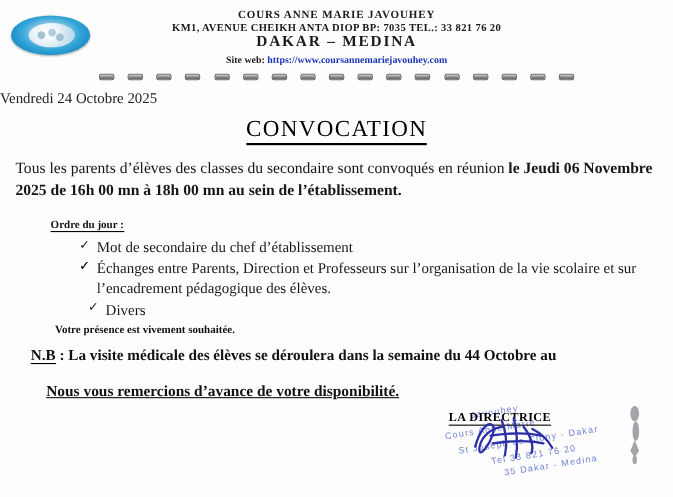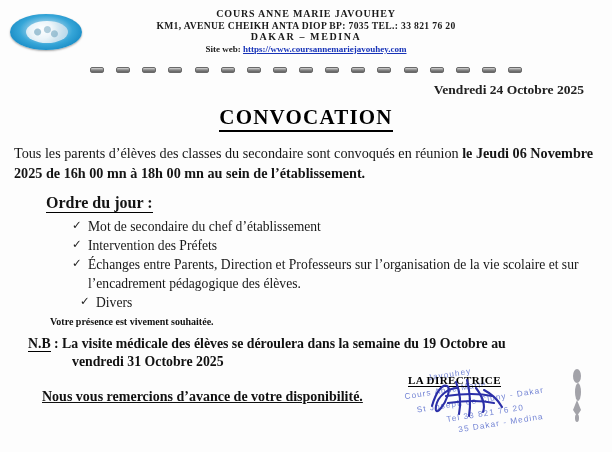--- a/index.html
+++ b/index.html
@@ -75,30 +75,29 @@
   }
   .head-line {
     font-weight: bold;
     font-size: 9.5px;
     letter-spacing: 0.55px;
     color: #1a1a1a;
     white-space: nowrap;
   }
   .head-line.l1 { font-size: 10px; letter-spacing: 0.8px; }
   .head-line.l2 { font-size: 9.6px; letter-spacing: 0.35px; }
-  .head-line.l3 { font-size: 10px; letter-spacing: 1.6px; }
+  .head-line.l3 { font-size: 14px; letter-spacing: 1.6px; }
   .head-web {
     font-size: 9px;
     font-weight: bold;
     color: #1a1a1a;
     margin-top: 1px;
   }
   .head-web .url {
     color: #1733b8;
-    text-decoration: underline;
     font-weight: bold;
   }
 
   
   .dash-rule {
     margin: 5px auto 0 auto;
     width: 432px;
     height: 9px;
     display: flex;
     justify-content: space-between;
@@ -109,38 +108,35 @@
     width: 14px;
     height: 6px;
     border-radius: 2px;
     background: linear-gradient(180deg, #d8d8d8 0%, #8f8f8f 45%, #606060 100%);
     border: 1px solid #6a6a6a;
     box-sizing: border-box;
   }
 
   
   .date-line {
-    text-align: right;
     padding-right: 28px;
     margin-top: 8px;
     font-size: 13.5px;
     font-family: "Liberation Serif", serif;
     color: #222;
-    font-weight: bold;
   }
 
   
   .doc-title {
     text-align: center;
     margin-top: 7px;
     font-size: 21px;
     letter-spacing: 1.2px;
     font-family: "Liberation Serif", serif;
     color: #000;
-    font-weight: bold;
   }
   .doc-title span {
     border-bottom: 2.2px solid #000;
     padding-bottom: 1px;
   }
 
   
   .body-wrap {
     padding: 0 16px 0 14px;
     margin-top: 13px;
@@ -151,21 +147,21 @@
     text-align: left;
     color: #161616;
   }
   .intro b { font-weight: bold; }
 
   .agenda {
     margin-top: 11px;
     padding-left: 32px;
   }
   .agenda-title {
-    font-size: 16px;
+    font-size: 10px;
     font-weight: bold;
     display: inline-block;
     border-bottom: 1.4px solid #000;
     padding-bottom: 0px;
     margin-bottom: 3px;
     text-align: right;
   }
   ul.agenda-list {
     list-style: none;
     margin: 2px 0 0 0;
@@ -329,31 +325,30 @@
   <div class="body-wrap">
 
     <div class="intro">
       <span>Tous les parents d’élèves des classes du secondaire sont convoqués en réunion </span><b>le Jeudi 06 Novembre 2025 de 16h 00 mn à 18h 00 mn au sein de l’établissement.</b>
     </div>
 
     <div class="agenda">
       <div class="agenda-title">Ordre du jour :</div>
       <ul class="agenda-list" id="agenda-list">
           <li><span class="tick">✓</span><span>Mot de secondaire du chef d’établissement</span></li>
-          <li><span class="tick">✓</span><span>Intervention des Préfets</span></li>
+          <li><span class="tick">✓</span></li>
           <li><span class="tick">✓</span><span>Échanges entre Parents, Direction et Professeurs sur l’organisation de la vie scolaire et sur l’encadrement pédagogique des élèves.</span></li>
           <li class="divers"><span class="tick">✓</span><span>Divers</span></li>
         </ul>
     </div>
 
     <div class="presence">Votre présence est vivement souhaitée.</div>
 
     <div class="nb">
-      <span class="nb-label">N.B</span><span> : La visite médicale des élèves se déroulera dans la semaine du 19 Octobre au</span>
-      <span class="nb-second">vendredi 31 Octobre 2025</span>
+      <span class="nb-label">N.B</span><span> : La visite médicale des élèves se déroulera dans la semaine du 44 Octobre au</span>
     </div>
 
     <div class="thanks">Nous vous remercions d’avance de votre disponibilité.</div>
   </div>
 
   <div class="sign-block">
     <div class="sign-title">LA DIRECTRICE</div>
 
     <div class="stamp" id="stamp">
         <div class="stamp-txt stamp-l1">Javouhey</div>

